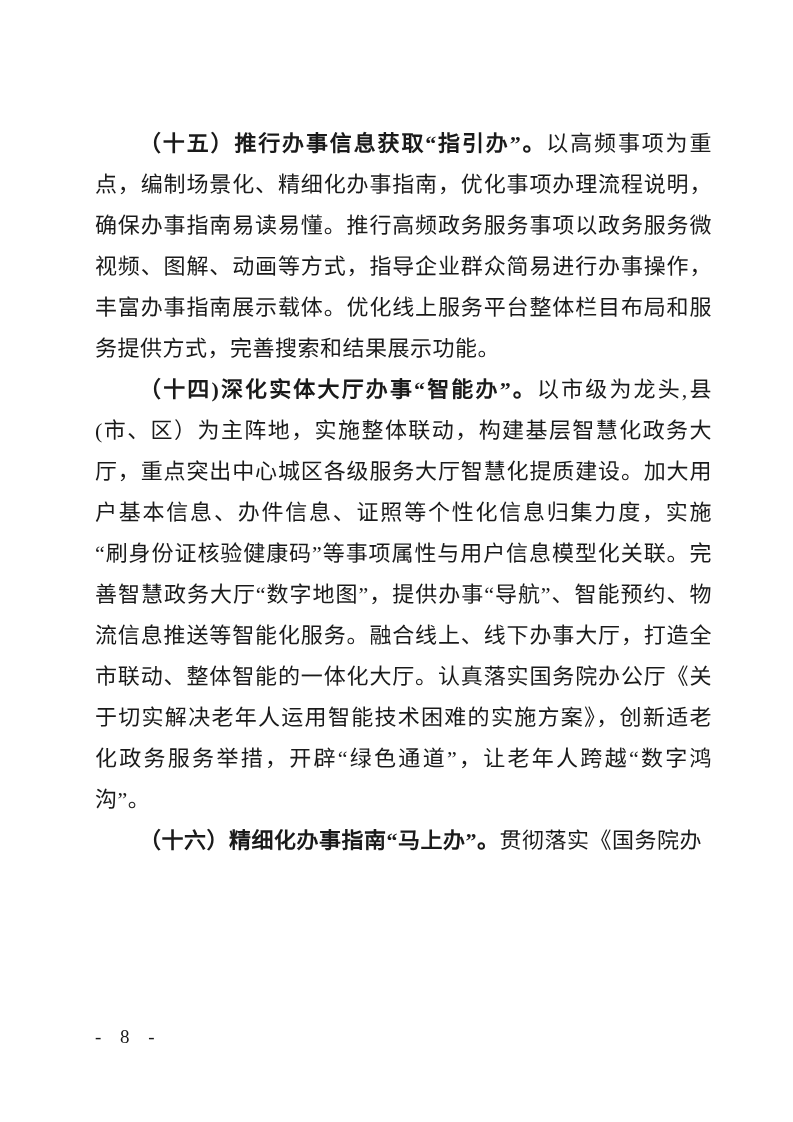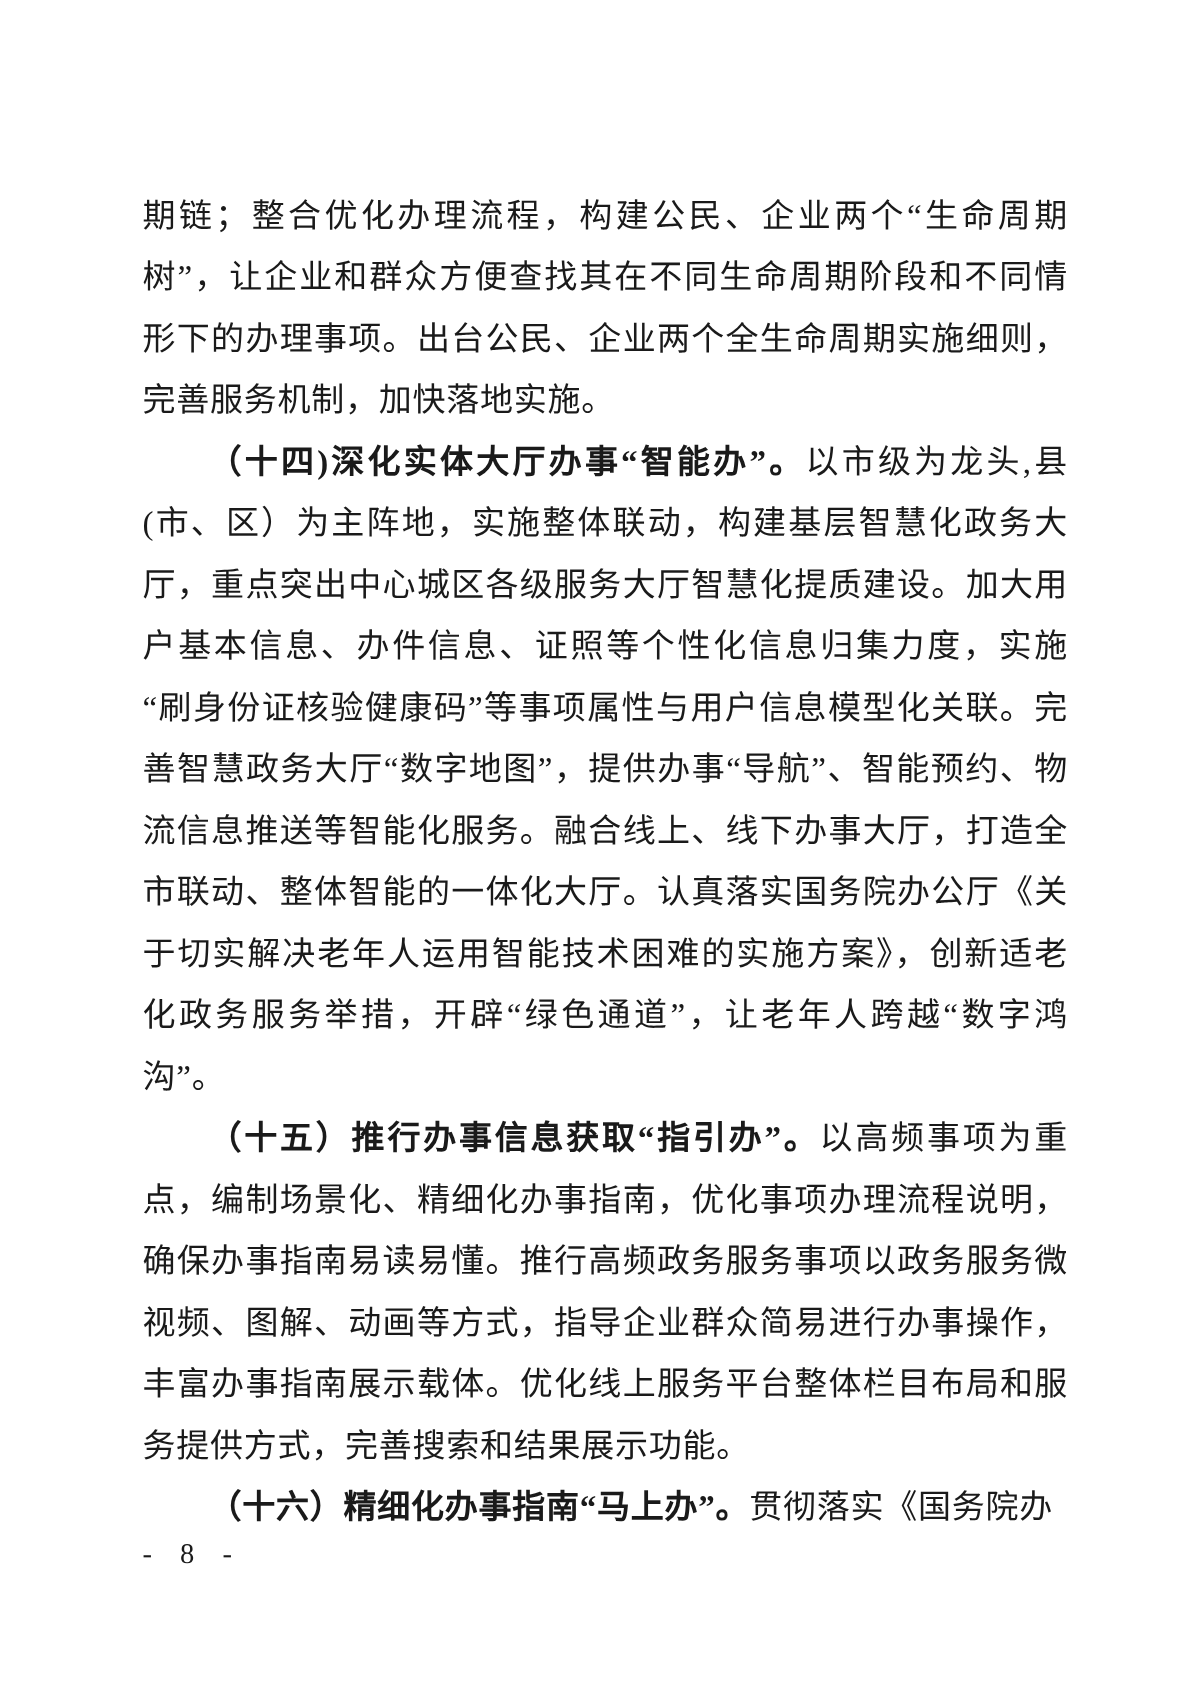--- a/index.html
+++ b/index.html
@@ -49,25 +49,24 @@
     font-family: "Liberation Serif", "DejaVu Serif", serif;
   }
 </style>
 </head>
 <body>
 
 <div class="page">
 
   <div class="doc-body">
 
-    <p class="para continuation"><span>期链；整合优化办理流程，构建公民、企业两个“生命周期树”，让企业和群众方便查找其在不同生命周期阶段和不同情形下的办理事项。出台公民、企业两个全生命周期实施细则，完善服务机制，加快落地实施。</span></p>
+
+    <p class="para"><span class="para-heading">（十五）推行办事信息获取“指引办”。</span><span>以高频事项为重点，编制场景化、精细化办事指南，优化事项办理流程说明，确保办事指南易读易懂。推行高频政务服务事项以政务服务微视频、图解、动画等方式，指导企业群众简易进行办事操作，丰富办事指南展示载体。优化线上服务平台整体栏目布局和服务提供方式，完善搜索和结果展示功能。</span></p>
 
     <p class="para"><span class="para-heading">（十四)深化实体大厅办事“智能办”。</span><span>以市级为龙头,县(市、区）为主阵地，实施整体联动，构建基层智慧化政务大厅，重点突出中心城区各级服务大厅智慧化提质建设。加大用户基本信息、办件信息、证照等个性化信息归集力度，实施“刷身份证核验健康码”等事项属性与用户信息模型化关联。完善智慧政务大厅“数字地图”，提供办事“导航”、智能预约、物流信息推送等智能化服务。融合线上、线下办事大厅，打造全市联动、整体智能的一体化大厅。认真落实国务院办公厅《关于切实解决老年人运用智能技术困难的实施方案》，创新适老化政务服务举措，开辟“绿色通道”，让老年人跨越“数字鸿沟”。</span></p>
-
-    <p class="para"><span class="para-heading">（十五）推行办事信息获取“指引办”。</span><span>以高频事项为重点，编制场景化、精细化办事指南，优化事项办理流程说明，确保办事指南易读易懂。推行高频政务服务事项以政务服务微视频、图解、动画等方式，指导企业群众简易进行办事操作，丰富办事指南展示载体。优化线上服务平台整体栏目布局和服务提供方式，完善搜索和结果展示功能。</span></p>
 
     <p class="para"><span class="para-heading">（十六）精细化办事指南“马上办”。</span><span>贯彻落实《国务院办</span></p>
 
   </div>
 
   <div class="page-number">- 8 -</div>
 
 </div>
 
 </body></html>

